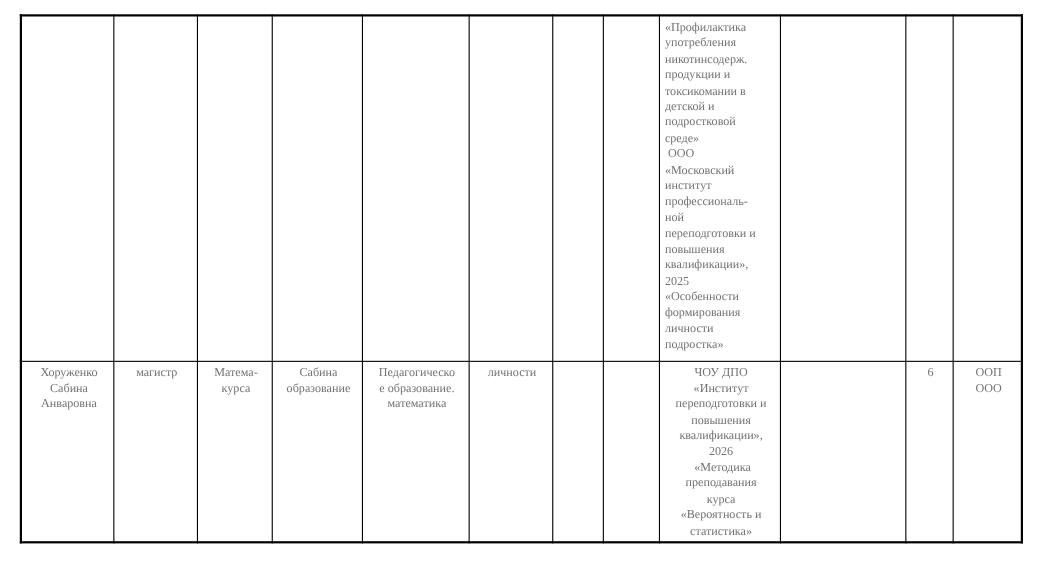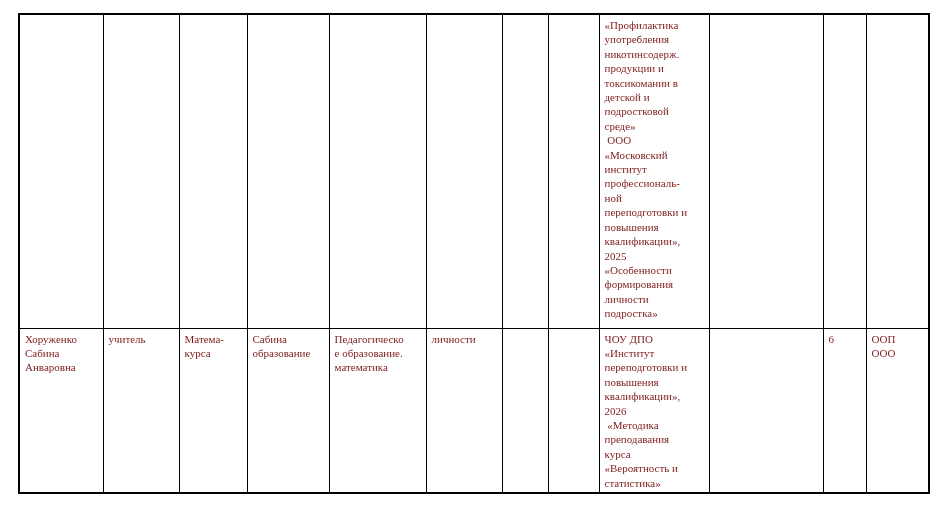--- a/index.html
+++ b/index.html
@@ -6,21 +6,21 @@
     margin: 0;
     padding: 0;
     background: #ffffff;
   }
   .page {
     position: relative;
     width: 950px;
     height: 519px;
     background: #ffffff;
     font-family: "Liberation Serif", serif;
-    color: #7f1d1d;
+    color: #737373;
     overflow: hidden;
   }
   table.doc-table {
     position: absolute;
     left: 18px;
     top: 13px;
     width: 910px;
     border-collapse: collapse;
     table-layout: fixed;
     border: 2px solid #000000;
@@ -29,21 +29,21 @@
     border: 1px solid #000000;
     vertical-align: top;
     padding: 3px 2px 2px 5px;
     font-size: 11px;
     line-height: 14.4px;
     white-space: pre-wrap;
     word-wrap: break-word;
     overflow: hidden;
   }
   tr.row-cont { height: 314px; }
-  tr.row-teacher { height: 160px; }
+  tr.row-teacher { height: 160px; text-align: center; }
 </style>
 </head>
 <body>
 
 <div class="page">
   <table class="doc-table">
     <colgroup>
       <col style="width:84px">
       <col style="width:76px">
       <col style="width:68px">
@@ -89,21 +89,21 @@
 личности
 подростка»</td>
       <td></td>
       <td></td>
       <td></td>
     </tr>
     <tr class="row-teacher">
       <td>Хоруженко
 Сабина
 Анваровна</td>
-      <td>учитель</td>
+      <td>магистр</td>
       <td>Матема-
 курса</td>
       <td>Сабина
 образование</td>
       <td>Педагогическо
 е образование.
 математика</td>
       <td>личности</td>
       <td></td>
       <td></td>

